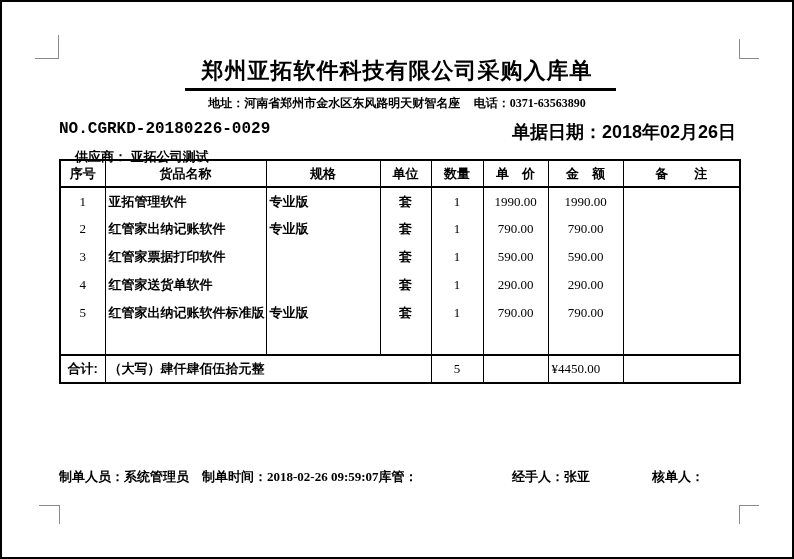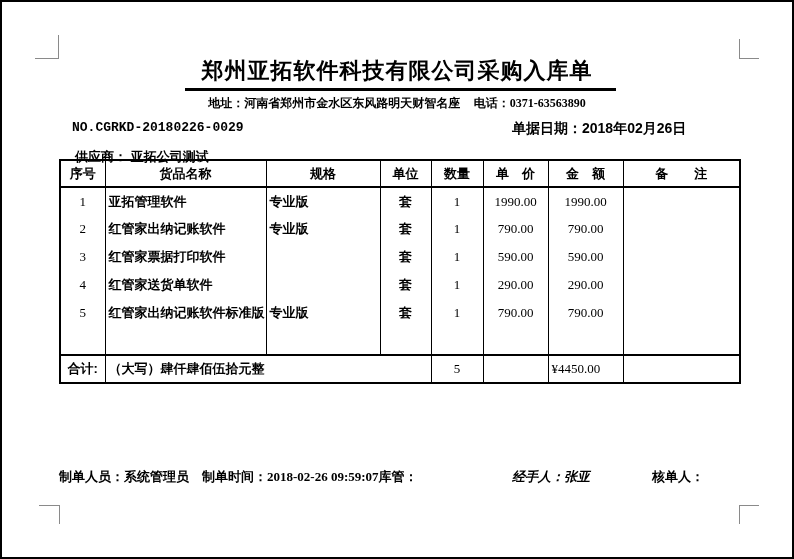--- a/index.html
+++ b/index.html
@@ -29,27 +29,27 @@
   .title-underline{
     position:absolute;left:183px;top:86px;width:431px;height:3px;background:#000;
   }
   .address{
     position:absolute;left:0;top:93px;width:100%;
     text-align:center;font-size:12px;font-weight:bold;
   }
   .address .phone-num{font-family:"Liberation Serif",serif;font-weight:bold;}
 
   .docno{
-    position:absolute;left:70px;top:118px;
+    position:absolute;left:57px;top:118px;
     font-family:"Liberation Mono","DejaVu Sans Mono",monospace;
-    font-weight:bold;font-size:13px;letter-spacing:0px;text-align:center;
+    font-weight:bold;font-size:16px;letter-spacing:0px;text-align:center;
   }
   .docdate{
     position:absolute;left:510px;top:118px;
-    font-size:14px;font-weight:bold;
+    font-size:18px;font-weight:bold;
   }
   .supplier{
     position:absolute;left:73px;top:146px;
     font-size:13px;font-weight:bold;
   }
   .warehouse{
     position:absolute;left:510px;top:146px;
     font-size:13px;font-weight:bold;
   }
 
@@ -75,21 +75,21 @@
   .cnb{font-weight:bold;}
   .num{font-family:"Liberation Serif",serif;font-weight:normal;font-size:14px;}
   tr.filler td{height:94px;}
   tr.total td{
     border-top:2px solid #000;height:28px;
   }
   .footer-line{position:absolute;top:466px;left:0;width:100%;height:18px;font-size:13px;font-weight:bold;}
   .footer-line .fseg{position:absolute;white-space:nowrap;text-align:center;}
   .f-maker{left:57px;}
   .f-time{left:200px;}
-  .f-handler{left:510px;font-style:italic;}
+  .f-handler{left:510px;}
   .f-checker{left:650px;}
   .num-inline{font-family:"Liberation Serif",serif;}
 </style>
 </head>
 <body>
 
 <div class="page">
 
   <div class="mark mark-tl"></div>
   <div class="mark mark-tr"></div>

